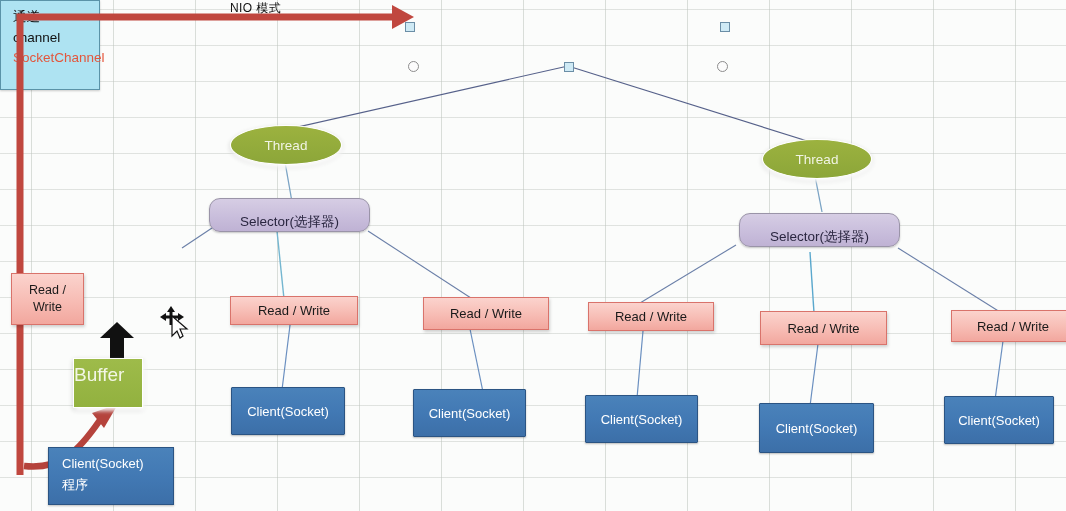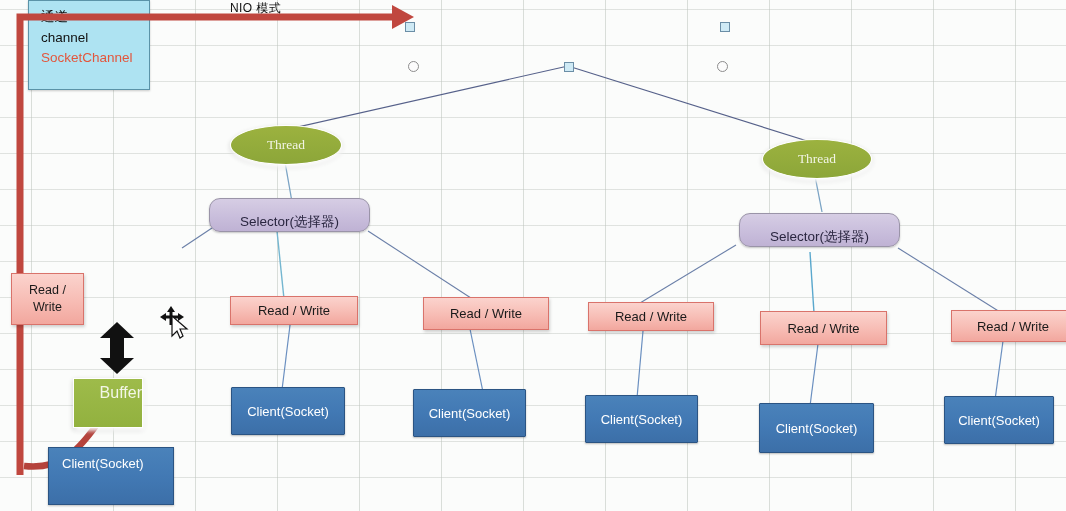--- a/index.html
+++ b/index.html
@@ -50,21 +50,20 @@
   
   .thread{
     background:linear-gradient(to bottom,#9cb23f 0%,#8ca639 100%);
     border-radius:50%;
     color:#f1f4e4;
     font-size:13.5px;
     justify-content:center;
     text-align:center;
     box-shadow:1px 3px 4px rgba(255,255,255,.95), 0 2px 5px rgba(0,0,0,.18);
     border:1px solid #ffffff;
-    font-family:Liberation Serif, serif;
   }
 
   
   .selector{
     background:linear-gradient(to bottom,#d6cde4 0%,#c9bedc 55%,#bfb2d4 100%);
     border:1.5px solid #9a94a8;
     border-radius:11px;
     color:#2a2640;
     font-size:13.5px;
     justify-content:center;
@@ -80,49 +79,47 @@
     color:#1a1a1a;
     font-size:13px;
     justify-content:center;
     text-align:center;
     box-shadow:1px 2px 3px rgba(0,0,0,.18);
     margin-left:9px;
   }
 
   
   .channel{
-    left:79px;top:240px;width:122px;height:90px;
+    left:79px;top:240px;width:100px;height:90px;
     background:#aee3f2;
     border:1.5px solid #5b93a8;
     color:#111;
     font-size:13.5px;
     line-height:20.5px;
     display:block;
     padding:6px 0 0 12px;
     box-sizing:border-box;
     box-shadow:0 1px 2px rgba(0,0,0,.2);
-    margin-left:28px;
   }
   .channel .l1{color:#111;}
   .channel .l2{color:#111;}
   .channel .l3{color:#e3563c;}
 
   
   .buffer{
     left:73px;top:358px;width:70px;height:50px;
     background:linear-gradient(to bottom,#9ebb4a 0%,#92b13f 100%);
     border:1px solid #ffffff;
     color:#f3f6e6;
-    font-size:16px;
+    font-size:19px;
     justify-content:center;
     align-items:flex-start;
     padding-top:5px;
-    text-align:right;
+    text-align:left;
     box-shadow:2px 3px 4px rgba(255,255,255,.9),0 2px 5px rgba(0,0,0,.2);
-    margin-top:20px;
   }
   .clientprog{
     left:48px;top:447px;width:126px;height:58px;
     padding:5px 0 0 13px;
     display:block;
     font-size:13px;
     line-height:21px;
     box-sizing:border-box;
     color:#fff;
   }
@@ -246,20 +243,21 @@
   </div>
   <div class="node blue client" style="left:759px;top:403px;width:115px;height:50px;">
     <span>Client(Socket)</span>
   </div>
   <div class="node blue client" style="left:944px;top:396px;width:110px;height:48px;">
     <span>Client(Socket)</span>
   </div>
 
   <div class="node blue clientprog">
     <div>Client(Socket)</div>
+    <div>程序</div>
   </div>
 
   <svg class="cursor" viewBox="0 0 32 34">
     <g fill="#111">
       <polygon points="11,0 15,6 7,6"></polygon>
       <polygon points="0,11 6,7 6,15"></polygon>
       <polygon points="24,11 18,7 18,15"></polygon>
       <rect x="9.5" y="4" width="3" height="15"></rect>
       <rect x="4" y="9.5" width="16" height="3"></rect>
     </g>

